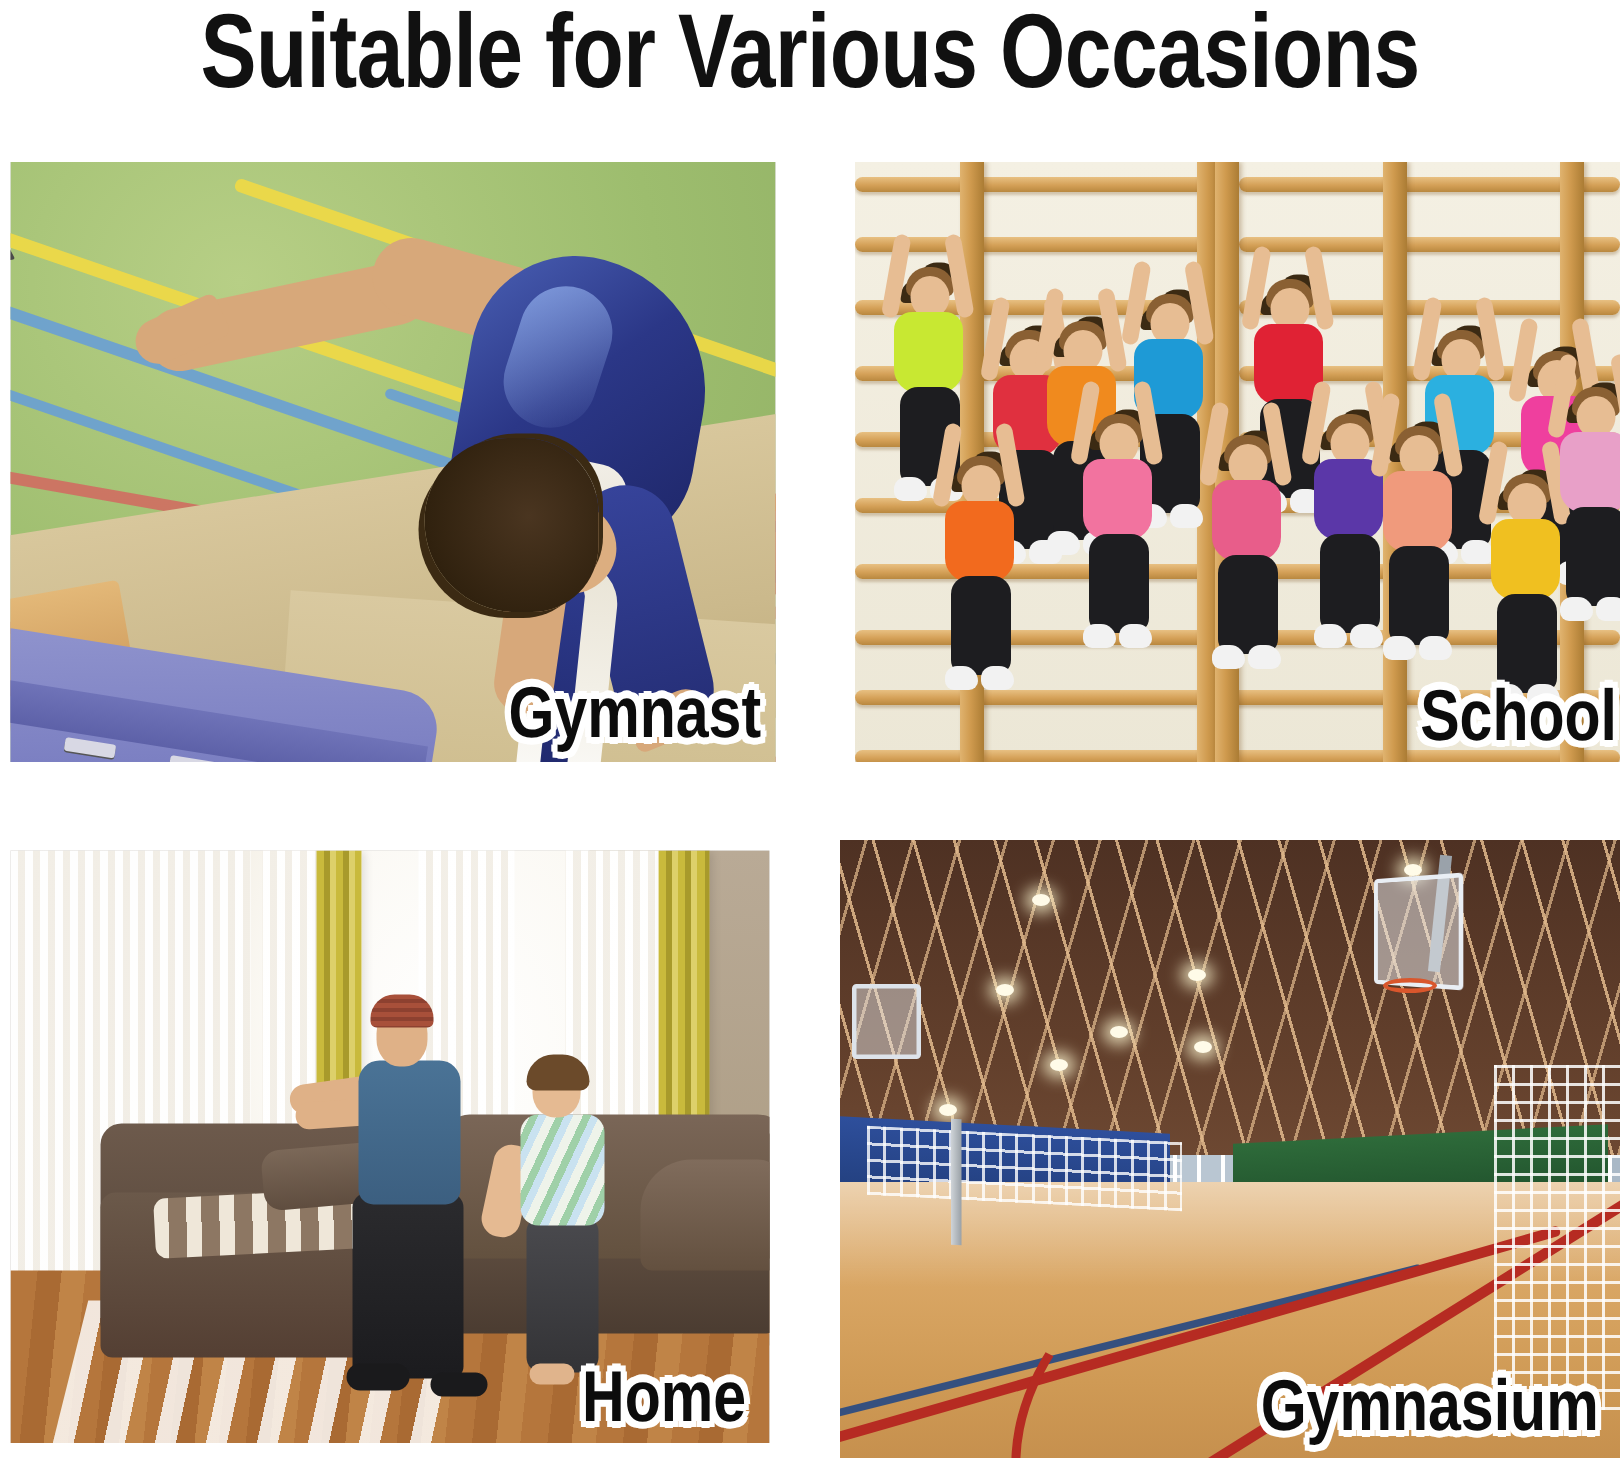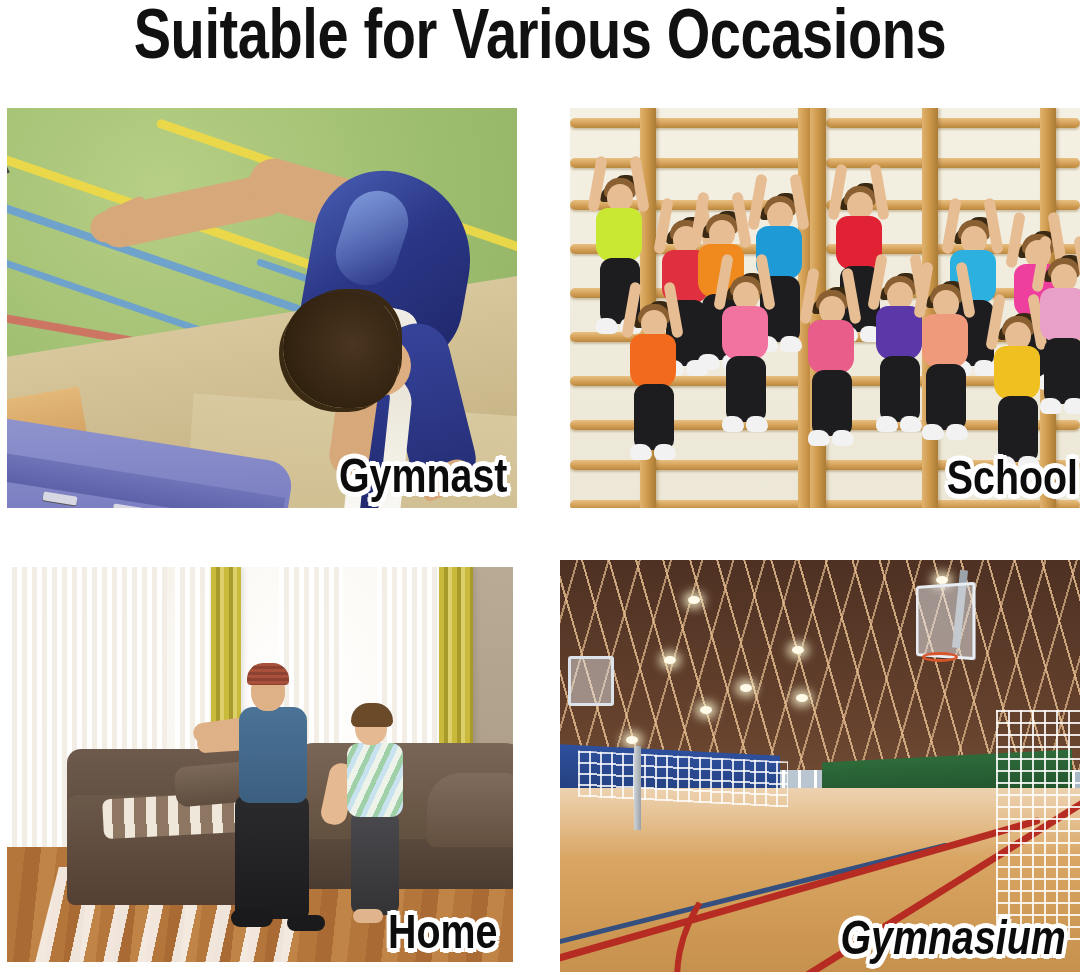--- a/index.html
+++ b/index.html
@@ -40,21 +40,21 @@
 
   
   .panel {
     position: absolute;
     overflow: hidden;
     background: #cccccc;
   }
   .p1 { left: 7px;   top: 108px; width: 510px; height: 400px; }
   .p2 { left: 570px; top: 108px; width: 510px; height: 400px; }
   .p3 { left: 7px;   top: 567px; width: 506px; height: 395px; }
-  .p4 { left: 560px; top: 560px; width: 520px; height: 412px; font-style: italic; }
+  .p4 { left: 560px; top: 560px; width: 520px; height: 412px; }
 
   .scene { position: absolute; inset: 0; }
   .lyr   { position: absolute; }
 
   
   .gym-floor {
     inset: 0;
     background:
       radial-gradient(ellipse at 30% 20%, #b7cf86 0%, #9dbd6e 55%, #8fae63 100%);
   }

